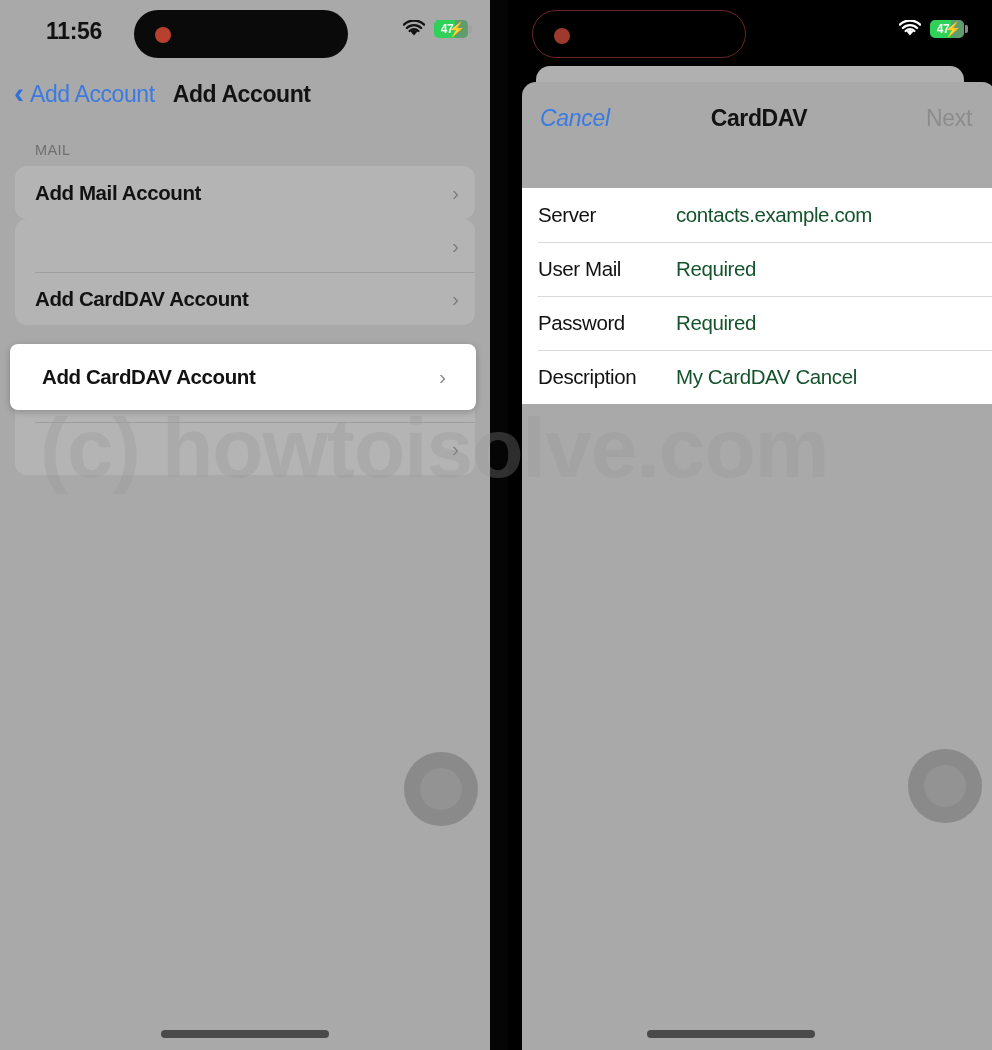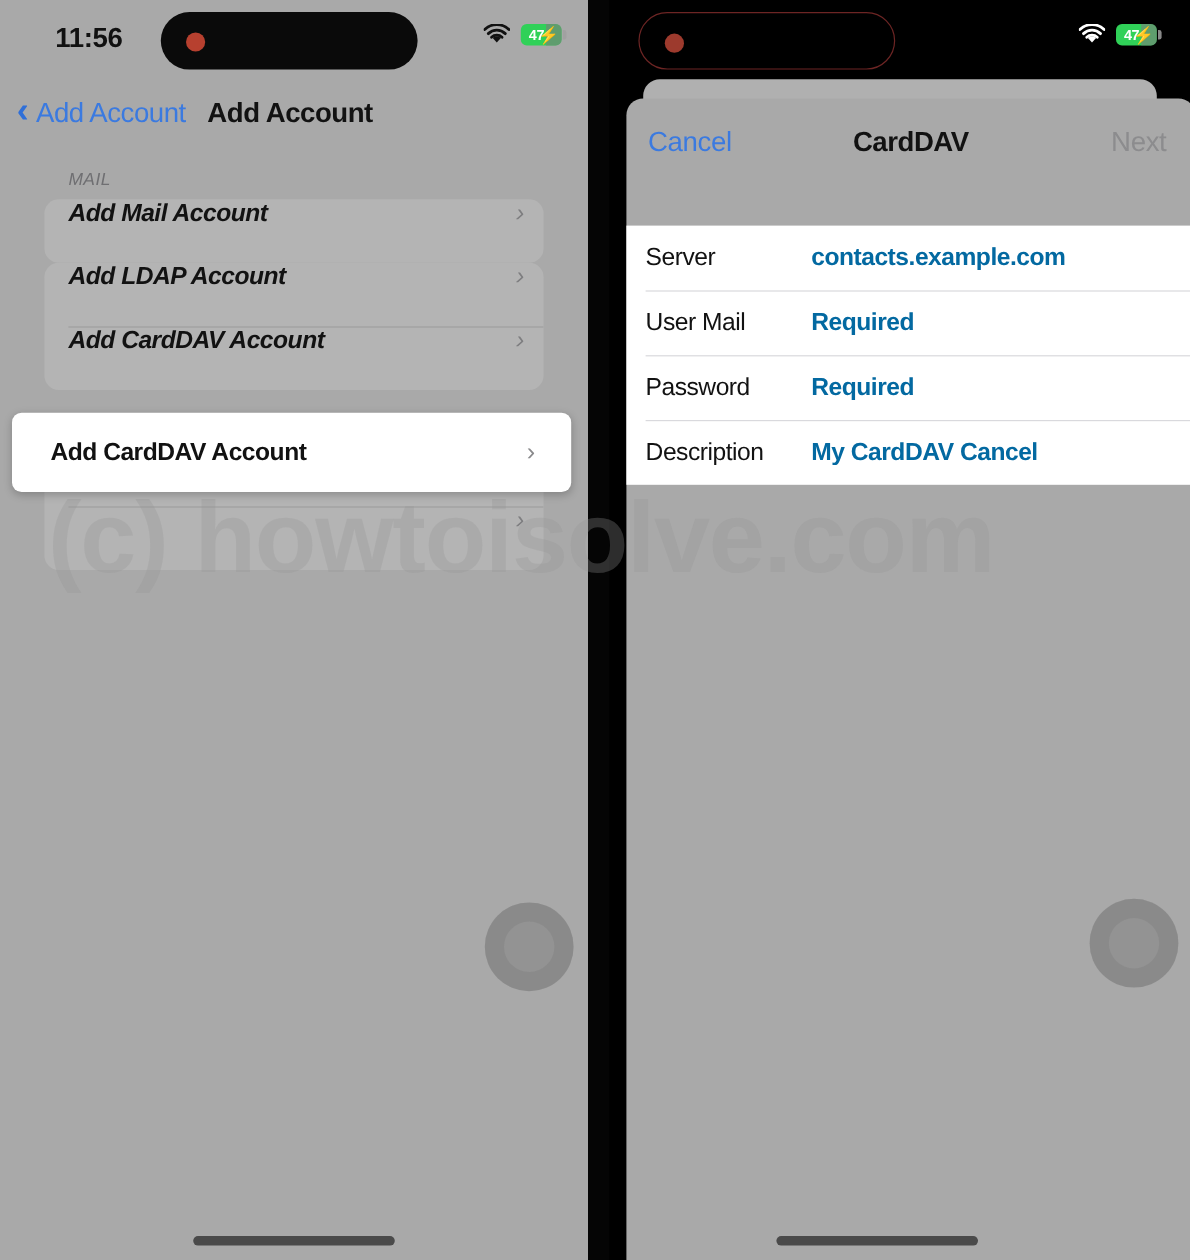--- a/index.html
+++ b/index.html
@@ -110,35 +110,35 @@
   }
   .back-label {
     font-size: 23px; color: #3b7ae0; letter-spacing: -0.4px;
   }
   .nav-title {
     font-size: 23px; font-weight: bold; color: #121212;
     margin-left: 18px; letter-spacing: -0.4px;
   }
 
   
-  .list-wrap { padding: 0 37px; position: relative; font-style: italic; }
+  .list-wrap { padding: 0 15px; position: relative; }
   .group-header {
     font-size: 14.5px; color: #6f6f72;
     letter-spacing: 0.4px;
     padding: 20px 0 8px 20px;
     text-transform: uppercase;
   }
   .group {
     background: #b4b4b4;
     border-radius: 12px;
     overflow: hidden;
   }
   .cell {
     height: 53px;
-    display: flex; 
+    display: flex; align-items: center;
     padding: 0 16px 0 20px;
     position: relative;
     gap: 20px;
   }
   .cell + .cell::before {
     content: "";
     position: absolute; left: 20px; right: 0; top: 0;
     height: 1px; background: rgba(120,120,120,0.35);
   }
   .cell-label {
@@ -180,21 +180,21 @@
     background: #a9a9a9;
     border-radius: 14px 14px 0 0;
   }
   .sheet-nav {
     height: 72px;
     display: flex; align-items: center;
     padding: 0 24px 0 18px;
     position: relative;
   }
   .sheet-cancel {
-    font-size: 23px; color: #3b7ae0; letter-spacing: -0.3px;
+    font-size: 23px; color: #3b7ae0; letter-spacing: -0.3px; font-style: italic;
   }
   .sheet-title {
     position: absolute; left: 0; right: 0;
     text-align: center;
     font-size: 23px; font-weight: bold; color: #121212;
     letter-spacing: -0.4px;
     pointer-events: none;
   }
   .sheet-next {
     margin-left: auto;
@@ -218,24 +218,23 @@
     content: "";
     position: absolute; left: 16px; right: 0; top: 0;
     height: 1px; background: #d9d9dd;
   }
   .field-label {
     font-size: 20.5px; font-weight: normal; color: #121212;
     letter-spacing: -0.4px;
     min-width: 130px;
   }
   .field-value {
-    font-size: 20.5px; color: #0369a1;
+    font-size: 20.5px; color: #14532d;
     letter-spacing: -0.4px;
     margin-left: 8px;
-    font-weight: bold;
   }
 
   
   .touch {
     position: absolute;
     width: 74px; height: 74px;
     border-radius: 50%;
     background: rgba(130,130,130,0.55);
     box-shadow: inset 0 0 0 16px rgba(118,118,118,0.30);
     z-index: 8;
@@ -309,21 +308,20 @@
       <div class="group-header">MAIL</div>
       <div class="group">
         <div class="cell">
           <span class="cell-label">Add Mail Account</span>
           <span class="cell-chevron">›</span>
         </div>
       </div>
 
       <div class="group">
         <div class="cell">
-          <span class="cell-label">Add LDAP Account</span>
           <span class="cell-chevron">›</span>
         </div>
         <div class="cell">
           <span class="cell-label">Add CardDAV Account</span>
           <span class="cell-chevron">›</span>
         </div>
       </div>
 
       <div class="group-header">CALENDARS</div>
       <div class="group">

